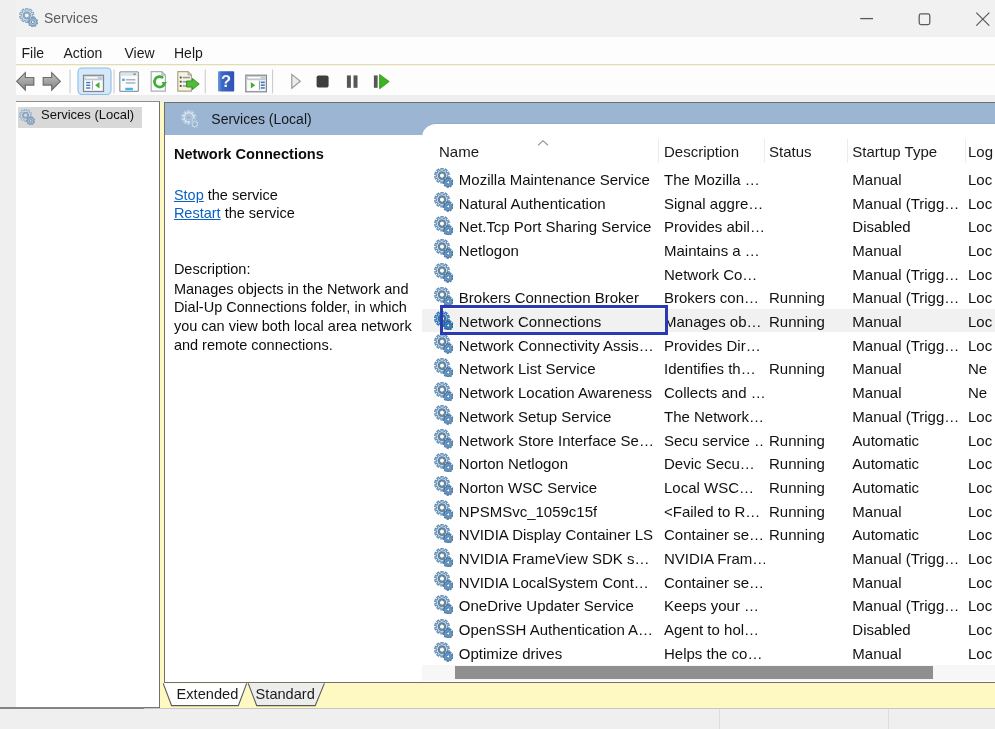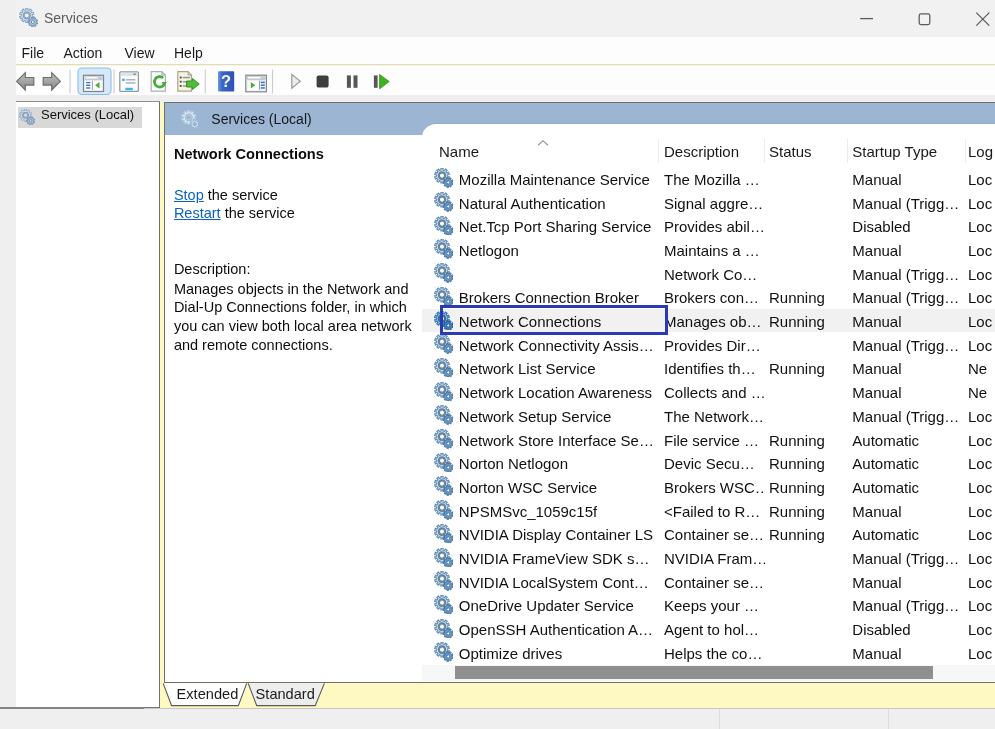--- a/index.html
+++ b/index.html
@@ -310,41 +310,41 @@
           <div class="c d">The Network…</div>
           <div class="c s"></div>
           <div class="c t">Manual (Trigg…</div>
           <div class="c l">Loc</div>
 </div>
 <div class="lrow" style="top:303.0px">
 <svg class="gic icrow" viewBox="0 0 20 20">
             <use href="#gg"></use>
           </svg>
 <div class="c n">Network Store Interface Se…</div>
-          <div class="c d">File service …</div>
+          <div class="c d">Secu service …</div>
           <div class="c s">Running</div>
           <div class="c t">Automatic</div>
           <div class="c l">Loc</div>
 </div>
 <div class="lrow" style="top:326.7px">
 <svg class="gic icrow" viewBox="0 0 20 20">
             <use href="#gg"></use>
           </svg>
 <div class="c n">Norton Netlogon</div>
           <div class="c d">Devic Secu…</div>
           <div class="c s">Running</div>
           <div class="c t">Automatic</div>
           <div class="c l">Loc</div>
 </div>
 <div class="lrow" style="top:350.4px">
 <svg class="gic icrow" viewBox="0 0 20 20">
             <use href="#gg"></use>
           </svg>
 <div class="c n">Norton WSC Service</div>
-          <div class="c d">Brokers WSC…</div>
+          <div class="c d">Local WSC…</div>
           <div class="c s">Running</div>
           <div class="c t">Automatic</div>
           <div class="c l">Loc</div>
 </div>
 <div class="lrow" style="top:374.1px">
 <svg class="gic icrow" viewBox="0 0 20 20">
             <use href="#gg"></use>
           </svg>
 <div class="c n">NPSMSvc_1059c15f</div>
           <div class="c d">&lt;Failed to R…</div>

